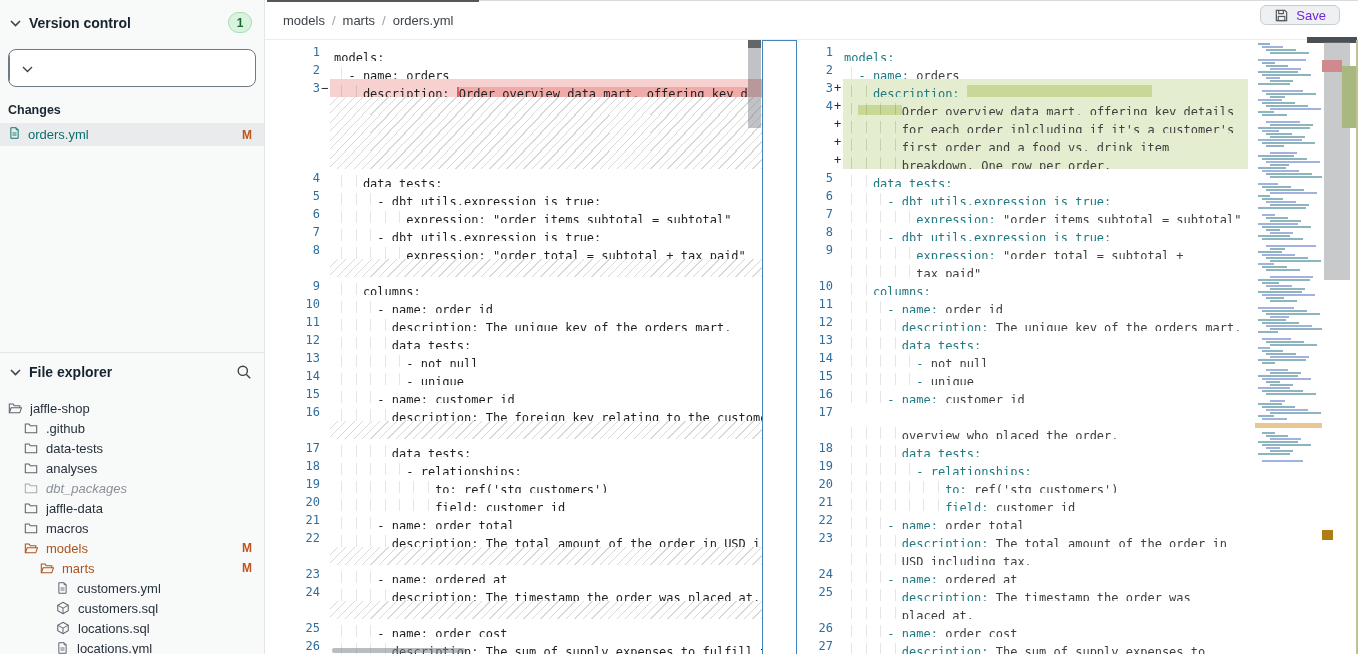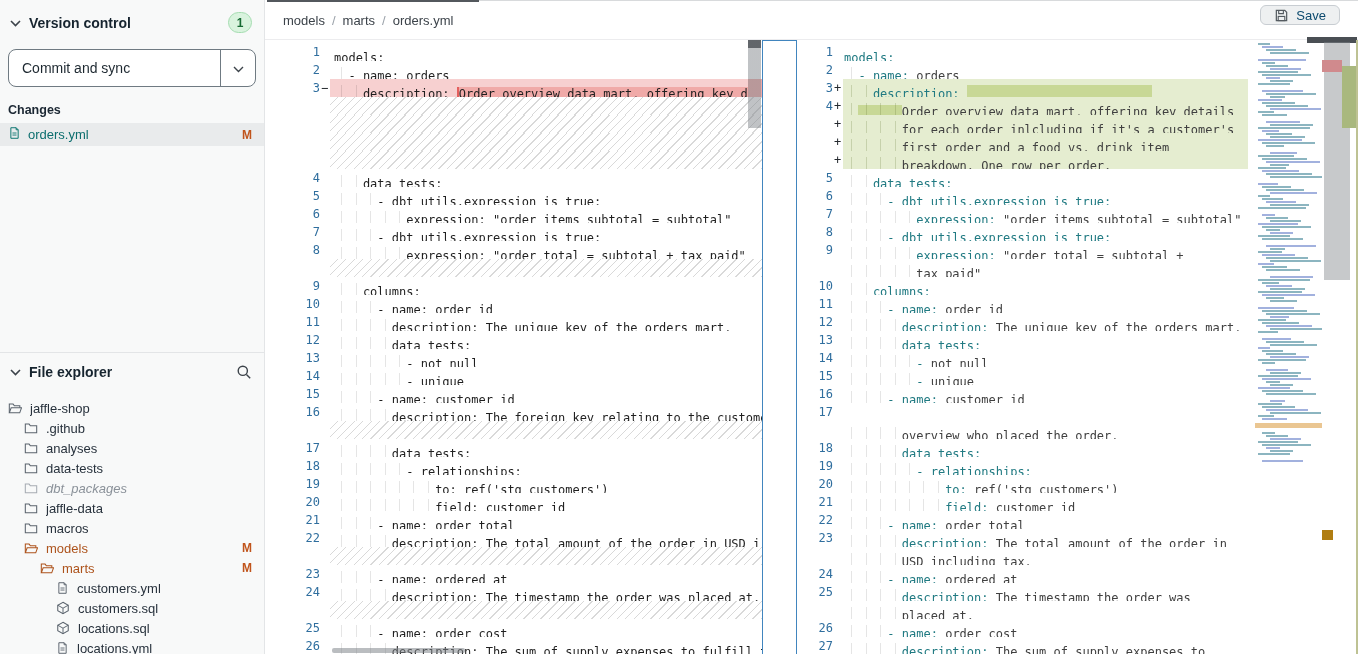--- a/index.html
+++ b/index.html
@@ -42,21 +42,21 @@
   
   #header { position:absolute; left:265px; top:0; width:1093px; height:40px; background:#fff;
             border-bottom:1px solid #ececee; }
   #tab-line { position:absolute; left:2px; top:0; width:212px; height:2px; background:#53585d; }
   #top-hairline { position:absolute; left:214px; top:0; right:0; height:1px; background:#d8dadc; }
   #breadcrumb { position:absolute; left:18px; top:0; height:40px; display:flex; align-items:center;
                 gap:7px; font-size:13px; color:#3c434a; }
   #breadcrumb .sep { color:#9aa1a9; }
   #save-btn { position:absolute; right:18px; top:5px; height:20px; padding:0 13px; display:flex;
               align-items:center; gap:7px; background:#eef0f1; border:1px solid #c8cdd2;
-              border-radius:6px; font-size:13px; color:#0c4a6e; cursor:pointer; }
+              border-radius:6px; font-size:13px; color:#6d28d9; cursor:pointer; }
   #save-btn .sicon { display:inline-flex; color:#555b61; }
 
   
   #editor { position:absolute; left:265px; top:40px; width:1093px; height:614px; background:#fff; }
   .pane { position:absolute; top:0; bottom:0; overflow:hidden; padding-top:3px; background:#fff; }
   #left-pane { left:0; width:497px; }
   #right-pane { left:532px; width:458px; }
   #gap { position:absolute; left:497px; top:0; bottom:0; width:35px; background:#fff;
          border-left:1px solid #4185be; border-right:1px solid #4185be; border-top:1px solid #4185be; }
 
@@ -114,21 +114,20 @@
     <div class="sec-head">
       <span class="chev">
         <svg width="11" height="8" viewBox="0 0 11 8">
             <polyline points="1,2 5.5,6.5 10,2" fill="none" stroke="currentColor" stroke-width="1.6"></polyline>
           </svg>
       </span>
       <span class="sec-title">Version control</span>
       <span class="badge">1</span>
     </div>
     <div class="commit-wrap">
-      <div class="commit-main">Commit and sync</div>
       <div class="commit-caret">
         <span>
           <svg width="11" height="8" viewBox="0 0 11 8">
               <polyline points="1,2 5.5,6.5 10,2" fill="none" stroke="currentColor" stroke-width="1.4"></polyline>
             </svg>
         </span>
       </div>
     </div>
     <div class="changes-label">Changes</div>
     <div class="change-row">
@@ -178,29 +177,29 @@
             </svg>
           </span>
           <span class="tlabel">.github</span>
         </div>
         <div class="tree-item" style="padding-left: 24px;">
           <span class="ticon">
             <svg width="14" height="14" viewBox="0 0 16 16">
               <path d="M1.5 13.5 V3.5 h4.3 l1.5 2 H14.5 v8 z" fill="none" stroke="currentColor" stroke-width="1.2"></path>
             </svg>
           </span>
+          <span class="tlabel">data-tests</span>
+        </div>
+        <div class="tree-item" style="padding-left: 24px;">
+          <span class="ticon">
+            <svg width="14" height="14" viewBox="0 0 16 16">
+              <path d="M1.5 13.5 V3.5 h4.3 l1.5 2 H14.5 v8 z" fill="none" stroke="currentColor" stroke-width="1.2"></path>
+            </svg>
+          </span>
           <span class="tlabel">analyses</span>
-        </div>
-        <div class="tree-item" style="padding-left: 24px;">
-          <span class="ticon">
-            <svg width="14" height="14" viewBox="0 0 16 16">
-              <path d="M1.5 13.5 V3.5 h4.3 l1.5 2 H14.5 v8 z" fill="none" stroke="currentColor" stroke-width="1.2"></path>
-            </svg>
-          </span>
-          <span class="tlabel">data-tests</span>
         </div>
         <div class="tree-item muted" style="padding-left: 24px;">
           <span class="ticon">
             <svg width="14" height="14" viewBox="0 0 16 16">
               <path d="M1.5 13.5 V3.5 h4.3 l1.5 2 H14.5 v8 z" fill="none" stroke="currentColor" stroke-width="1.2"></path>
             </svg>
           </span>
           <span class="tlabel">dbt_packages</span>
         </div>
         <div class="tree-item" style="padding-left: 24px;">

